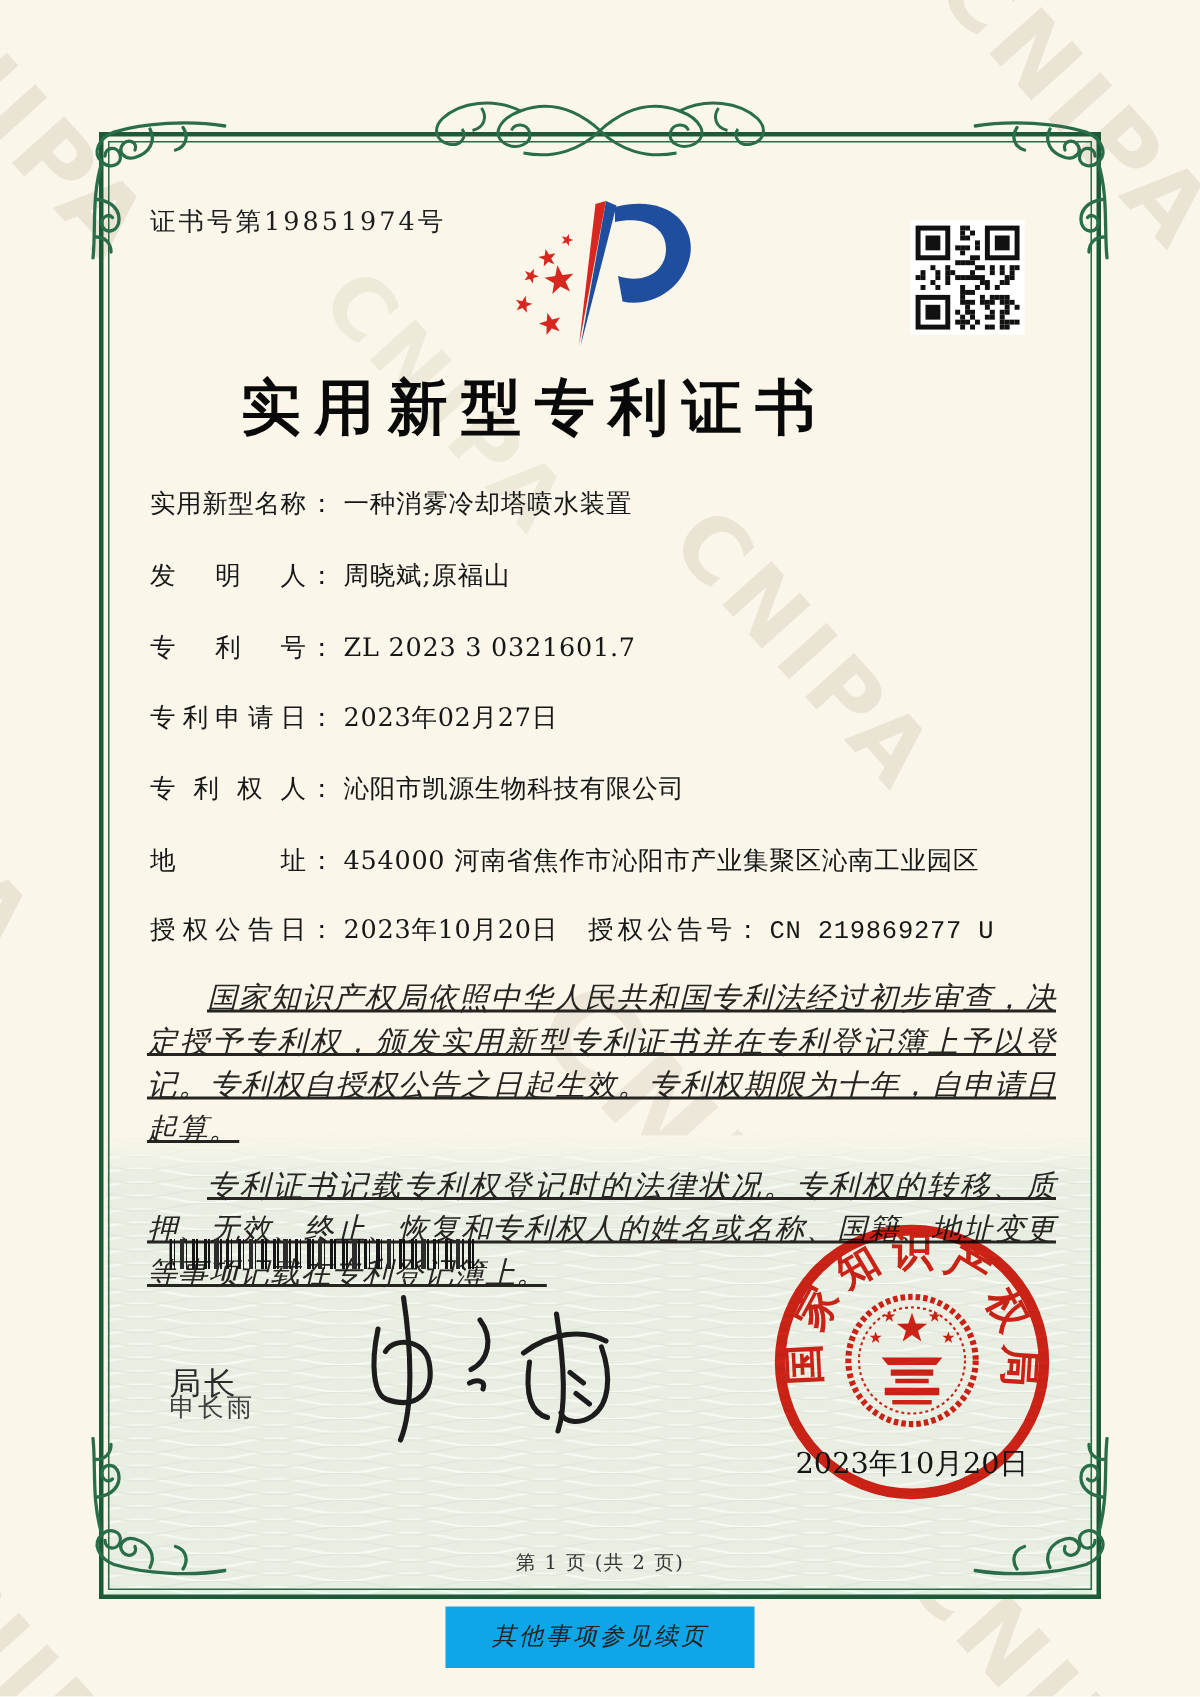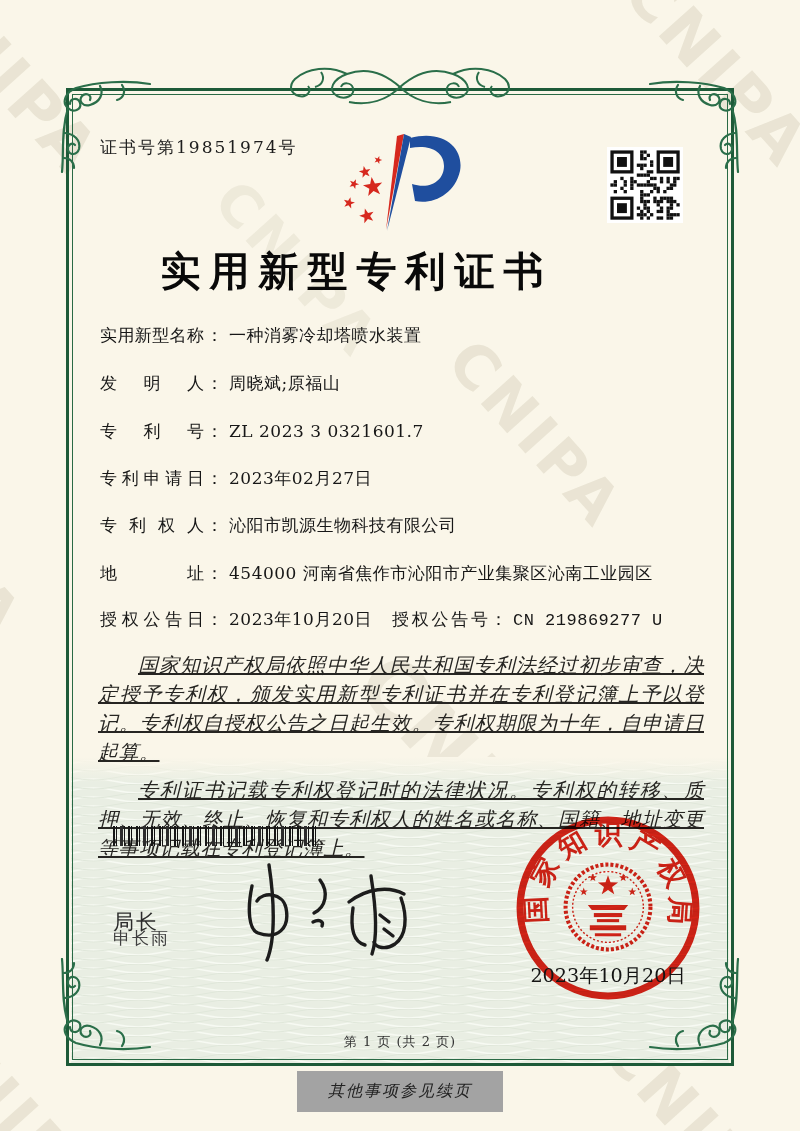--- a/index.html
+++ b/index.html
@@ -80,21 +80,21 @@
     font-family:"DejaVu Sans", sans-serif; letter-spacing:2px;margin-top:12px;}
   .sig-name{position:absolute; left:113px; top:927px; font-size:17px; color:#404040;
     font-family:"DejaVu Sans", sans-serif; letter-spacing:2px;}
   .signature{position:absolute; left:236px; top:860px; width:175px; height:102px;}
   .seal{position:absolute; left:512px; top:812px; width:192px; height:192px; mix-blend-mode:multiply;}
   
   .page-info{position:absolute; left:0; top:1033px; width:800px; text-align:center;
     font-size:13px; color:#333; letter-spacing:1px;}
   .note-box{
     position:absolute; left:297px; top:1071px; width:206px; height:41px;
-    background:#a3a3a3; display:flex; align-items:center; justify-content:center;
+    background:#0ea5e9; display:flex; align-items:center; justify-content:center;
   }
   .note-box span{font-size:16px; color:#222; font-style:italic; letter-spacing:2px;}
   svg{display:block;}
 </style>
 </head>
 <body>
 
 <div class="page">
 
   <svg width="0" height="0" style="position:absolute">

